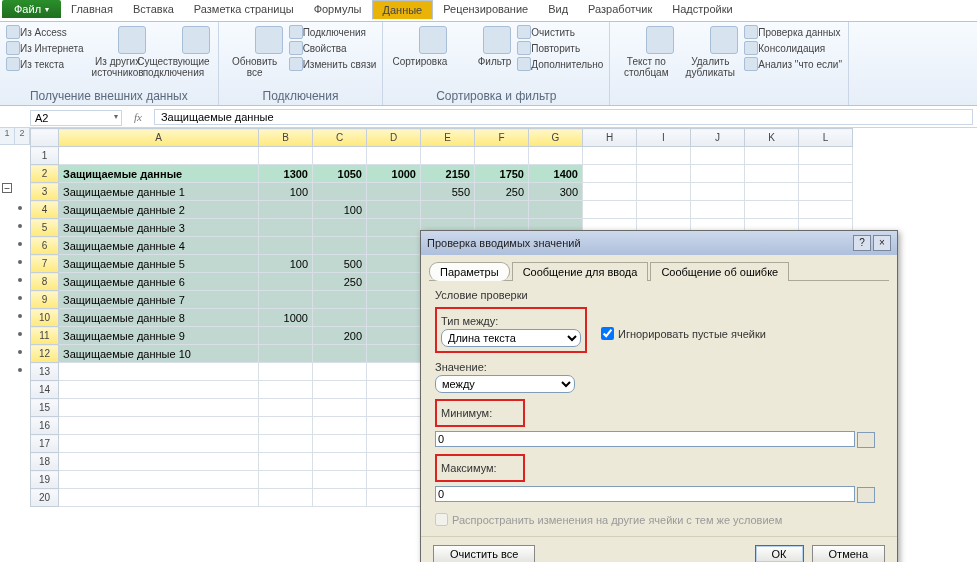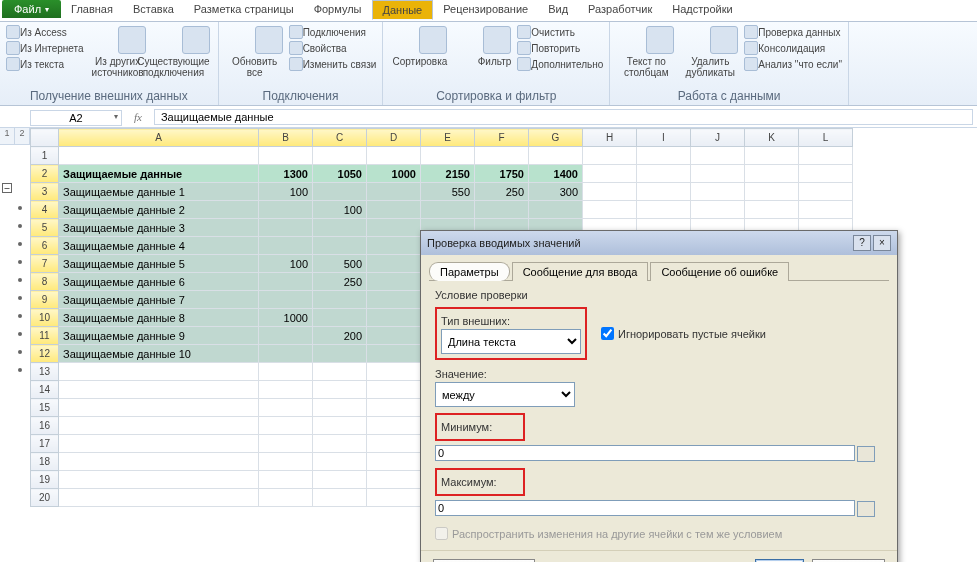--- a/index.html
+++ b/index.html
@@ -19,21 +19,21 @@
 .rgroup-title { text-align: center; font-size: 12px; color: #5a6a7e; padding: 2px 0; }
 .rbtn { display: flex; flex-direction: column; align-items: flex-end; width: 60px; padding: 2px; cursor: default; text-align: center; }
 .rbtn .ico { width: 28px; height: 28px; background: #d8e3f0; border: 1px solid #a8bdd6; border-radius: 3px; margin-bottom: 2px; }
 .rbtn span { font-size: 10px; line-height: 11px; color: #444; }
 .rsmall { display: flex; align-items: center; font-size: 10px; color: #444; padding: 1px 0; }
 .rsmall .sico { width: 14px; height: 14px; background: #d8e3f0; border: 1px solid #a8bdd6; border-radius: 2px; }
 .rcol { display: flex; flex-direction: column; }
 
 
 .fbar { display: flex; align-items: center; height: 22px; border-bottom: 1px solid #c9d6e6; background: #fff; }
-.namebox { width: 92px; border: 1px solid #c9d6e6; margin: 2px 4px 0 30px; padding: 1px 4px; font-size: 11px; text-align: center; background: #fff; position: relative; }
+.namebox { width: 92px; border: 1px solid #c9d6e6; margin: 2px 4px 0 30px; padding: 1px 4px; font-size: 11px; background: #fff; position: relative; }
 .namebox::after { content: "▾"; position: absolute; right: 3px; font-size: 8px; color: #666; }
 .fx { font-style: italic; font-family: serif; color: #777; padding: 0 8px; }
 .formula { flex: 1; border: 1px solid #c9d6e6; margin: 2px 4px; padding: 1px 6px; font-size: 11px; }
 
 
 .outline { position: absolute; left: 0; top: 128px; width: 30px; }
 .outline-hdr { display: flex; height: 17px; border-bottom: 1px solid #c9d6e6; }
 .outline-hdr div { flex: 1; text-align: center; border-right: 1px solid #c9d6e6; font-size: 9px; color: #666; background: #eef3f9; }
 .outline-body { position: relative; height: 400px; }
 .out-collapse { position: absolute; left: 2px; width: 10px; height: 10px; border: 1px solid #666; text-align: center; line-height: 8px; font-size: 9px; background: #fff; }
@@ -60,21 +60,21 @@
 .dlg-title .sp { flex: 1; }
 .dlg-title .wbtn { width: 18px; height: 16px; border: 1px solid #7a879a; margin-left: 2px; text-align: center; font-size: 10px; line-height: 13px; background: #d9e1ee; cursor: default; }
 .dlg-tabs { display: flex; border-bottom: 1px solid #aca899; margin: 6px 8px 0; }
 .dlg-tab { padding: 3px 10px; font-size: 11px; border: 1px solid #aca899; border-bottom: none; background: #ece9d8; margin-right: 2px; position: relative; top: 1px; }
 .dlg-tab.active { background: #fcfcfa; border-radius: 9px; }
 .dlg-body { padding: 8px 14px; font-size: 11px; color: #333; }
 .fieldset-title { margin-bottom: 6px; }
 .lbl { display: block; margin: 4px 0 2px; }
 .red-box { border: 2px solid #d22; padding: 2px 4px 4px; margin-bottom: 4px; display: inline-block; }
 select, input[type=text] { border: 1px solid #7f9db9; font-size: 11px; padding: 1px 2px; background: #fff; }
-select { height: 25px; }
+select { height: 18px; border-radius: 7px; }
 .w140 { width: 140px; }
 .w-full { width: 420px; }
 .chk-row { display: flex; align-items: center; gap: 4px; margin: 4px 0 2px; }
 .dlg-foot { display: flex; gap: 8px; padding: 8px 12px; border-top: 1px solid #d4cfb8; }
 .dlg-foot .sp { flex: 1; }
 .btn { border: 1px solid #888; background: linear-gradient(#fefefe,#e4e4e0); padding: 2px 16px; font-size: 11px; cursor: default; }
 .btn.default { border: 1px solid #3a6ea5; box-shadow: 0 0 0 1px #b5cfee inset; }
 .ref-btn { display: inline-block; width: 18px; height: 16px; border: 1px solid #7f9db9; vertical-align: middle; background: #e9e6d8; margin-left: 2px; }
 .disabled { color: #999; }
 </style>
@@ -191,21 +191,20 @@
           <div class="rsmall">
             <span class="sico"></span>
             <span>Консолидация</span>
           </div>
           <div class="rsmall">
             <span class="sico"></span>
             <span>Анализ "что если"</span>
           </div>
         </div>
       </div>
-      <div class="rgroup-title">Работа с данными</div>
     </div>
   </div>
 
 <div class="fbar">
   <div class="namebox">A2</div>
   <div class="fx">fx</div>
   <div class="formula">Защищаемые данные</div>
 </div>
 
 <div class="outline">
@@ -560,21 +559,21 @@
   <div class="dlg-tabs" id="dlg-tabs-host">
       <div class="dlg-tab active">Параметры</div>
       <div class="dlg-tab">Сообщение для ввода</div>
       <div class="dlg-tab">Сообщение об ошибке</div>
     </div>
   <div class="dlg-body">
     <div class="fieldset-title">Условие проверки</div>
 
     <div style="display:flex; align-items:flex-start; gap:14px;">
       <div class="red-box">
-        <label class="lbl">Тип внешних:</label>
+        <label class="lbl">Тип между:</label>
         <select class="w140">
           <option>Длина текста</option>
         </select>
       </div>
       <div class="chk-row" style="margin-top:20px;">
         <input type="checkbox" checked="" style="">
         <span>Игнорировать пустые ячейки</span>
       </div>
     </div>
 

